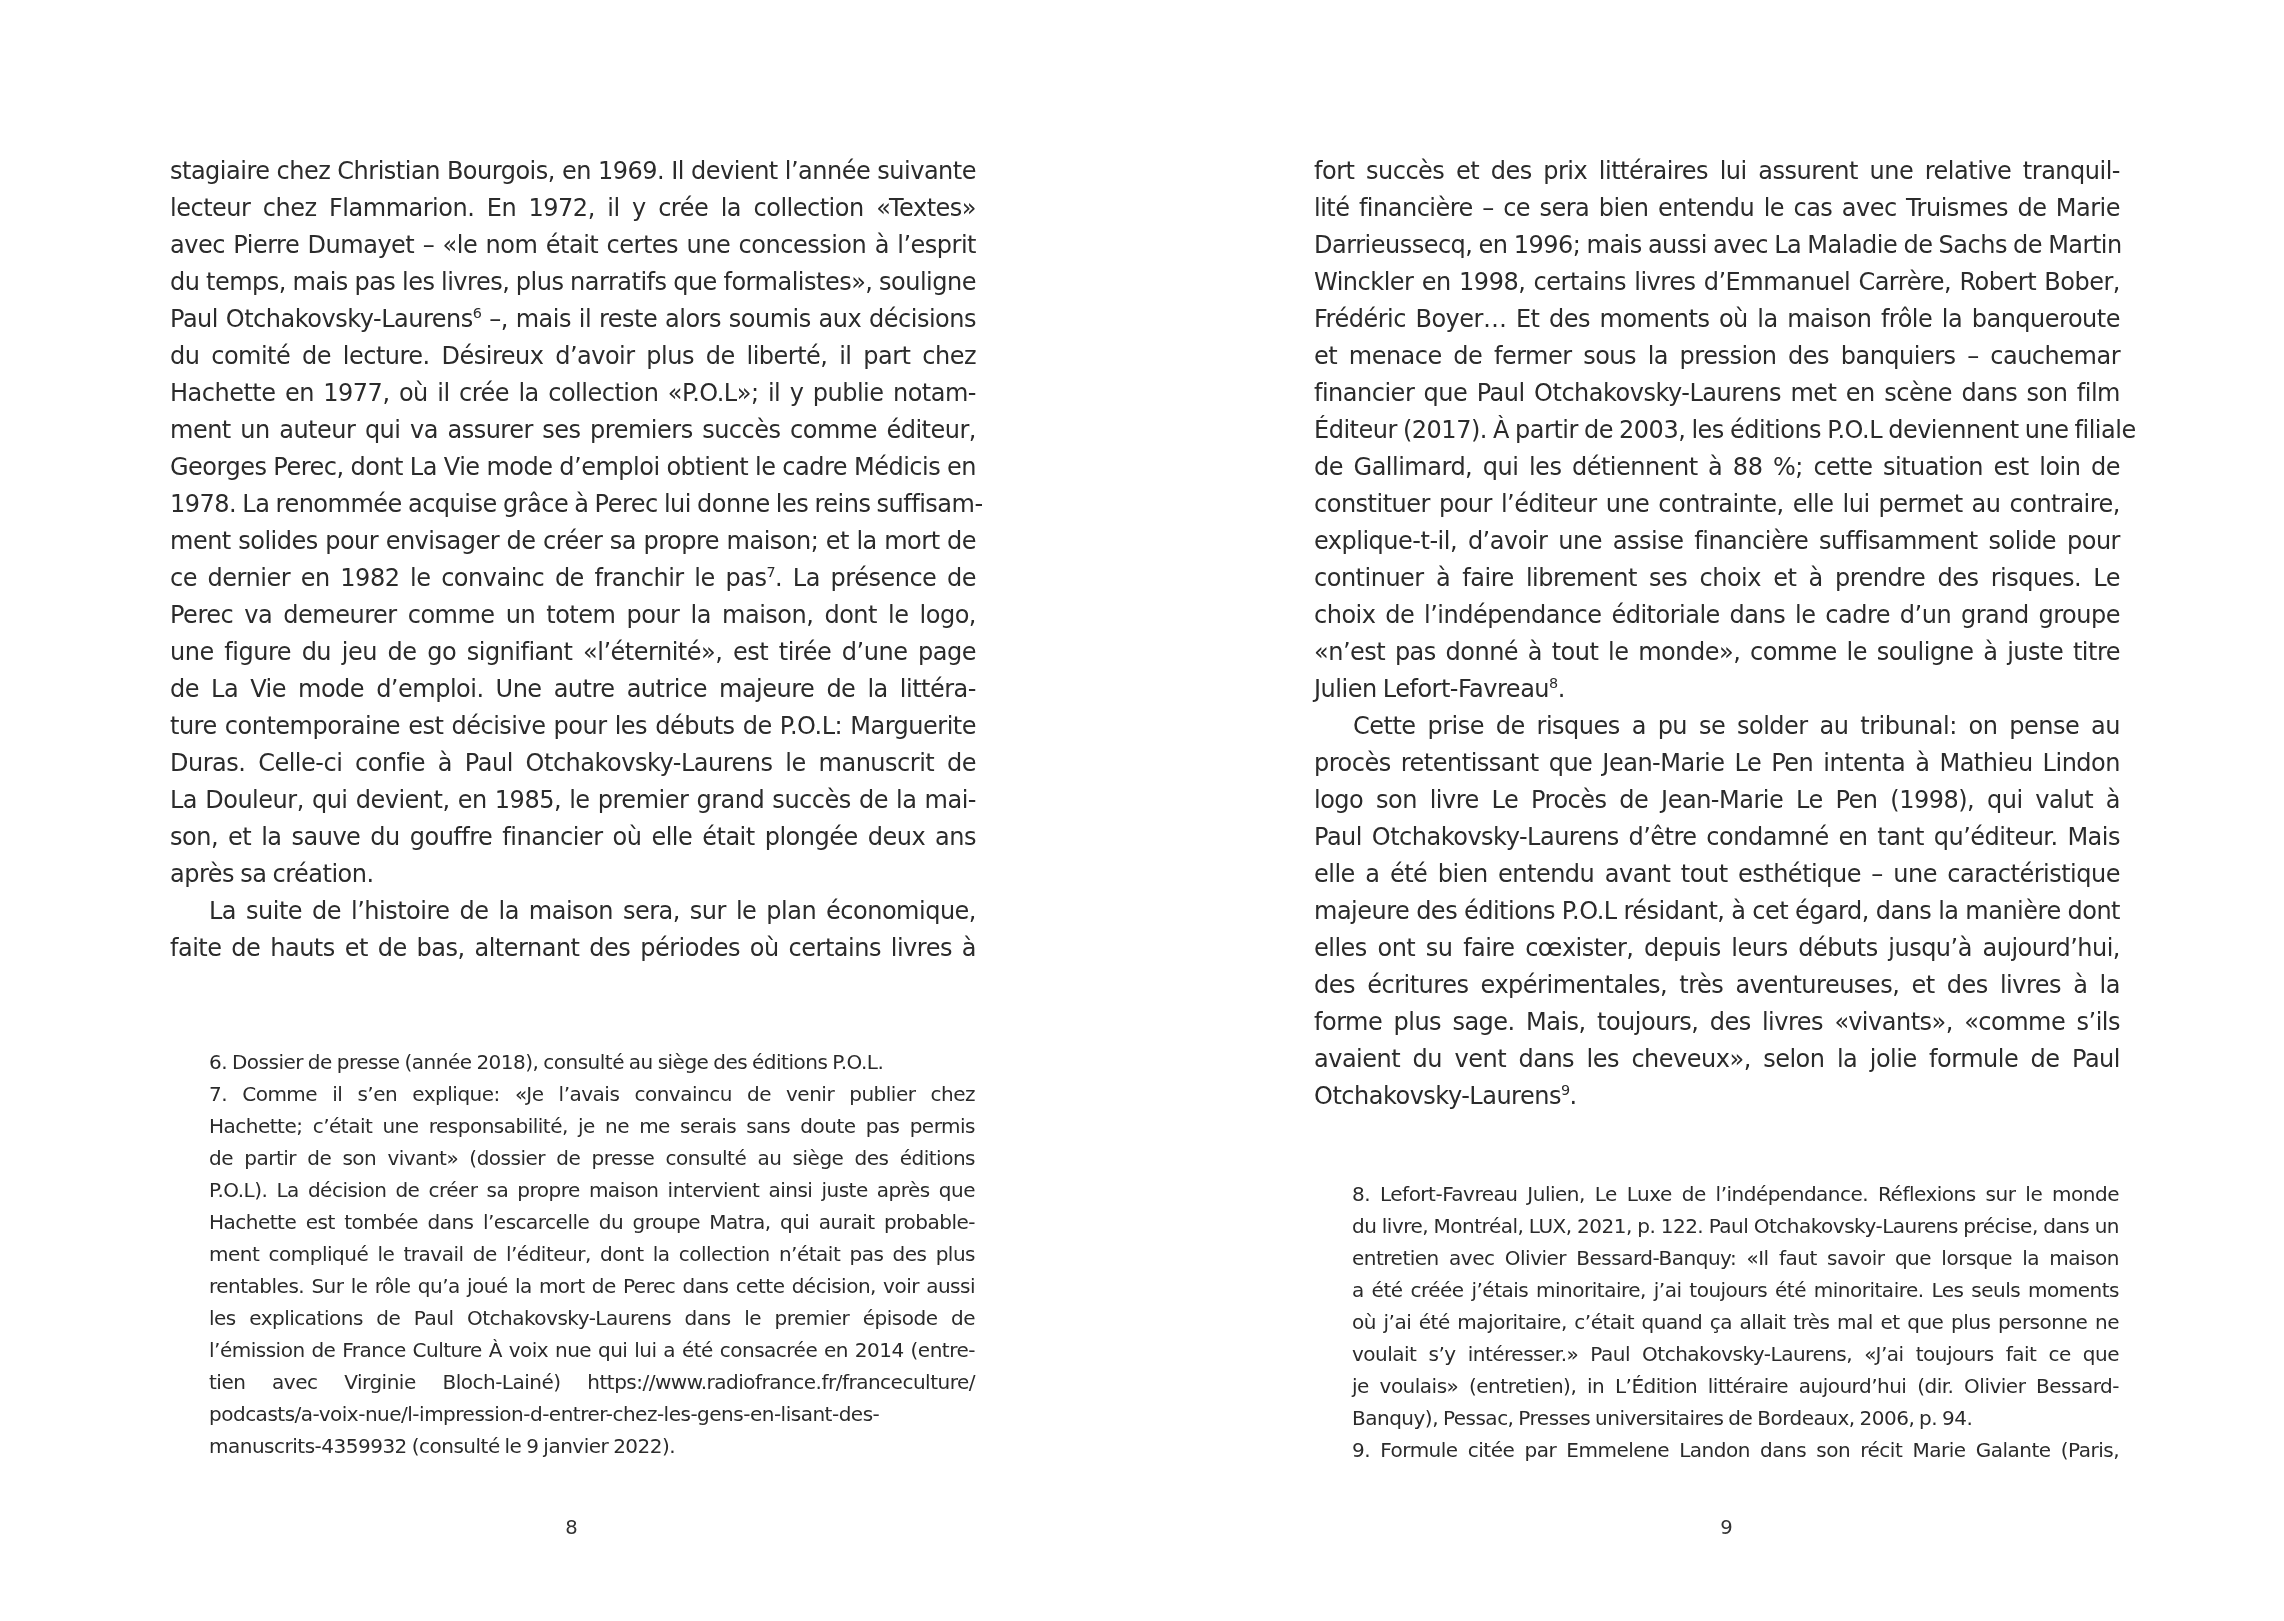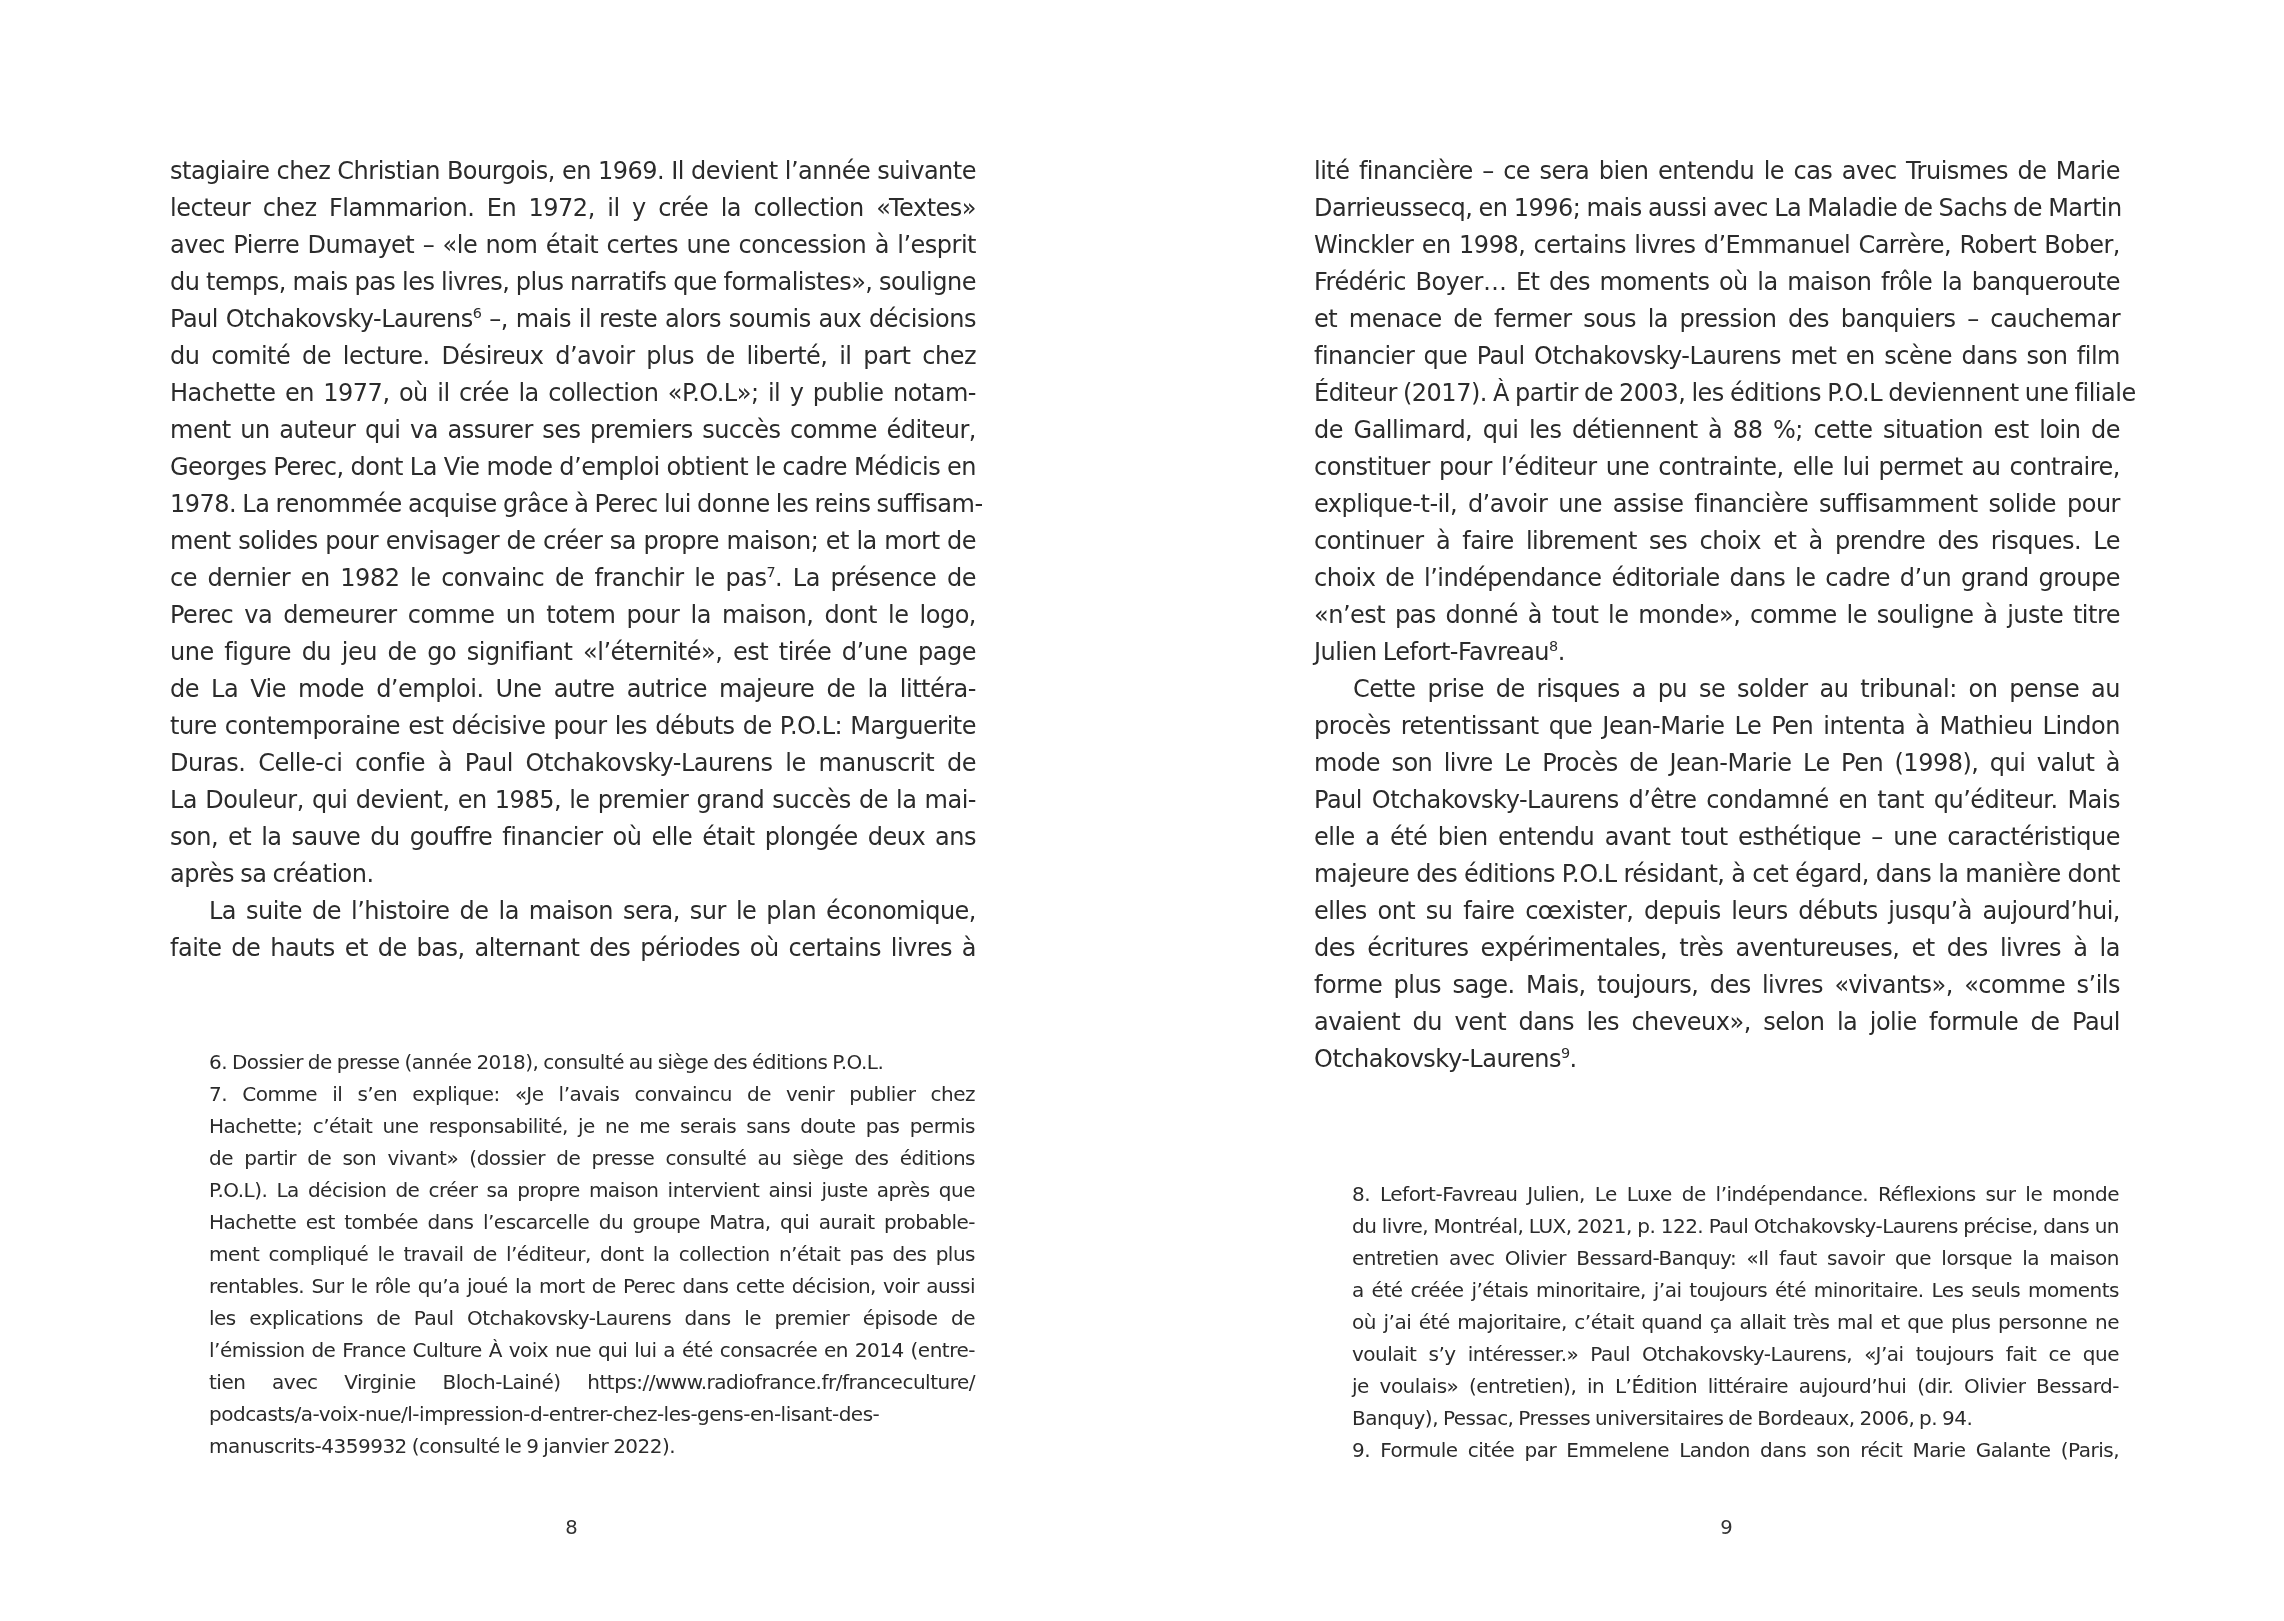--- a/index.html
+++ b/index.html
@@ -68,37 +68,38 @@
         <div class="line note-line"><span>les explications de Paul Otchakovsky-Laurens dans le premier épisode de</span></div>
         <div class="line note-line"><span>l’émission de France Culture À voix nue qui lui a été consacrée en 2014 (entre-</span></div>
         <div class="line note-line"><span>tien avec Virginie Bloch-Lainé) https://www.radiofrance.fr/franceculture/</span></div>
         <div class="line note-line"><span>podcasts/a-voix-nue/l-impression-d-entrer-chez-les-gens-en-lisant-des-</span></div>
         <div class="line note-line last"><span>manuscrits-4359932 (consulté le 9 janvier 2022).</span></div>
       </div>
     <div class="folio">8</div>
   </div>
   <div class="page page-right">
     <div class="body-block">
+        <div class="line body-line"><span>fort succès et des prix littéraires lui assurent une relative tranquil-</span></div>
         <div class="line body-line"><span>lité financière – ce sera bien entendu le cas avec </span><span class="it">Truismes</span><span> de Marie</span></div>
         <div class="line body-line"><span>Darrieussecq, en 1996; mais aussi avec </span><span class="it">La Maladie de Sachs</span><span> de Martin</span></div>
         <div class="line body-line"><span>Winckler en 1998, certains livres d’Emmanuel Carrère, Robert Bober,</span></div>
         <div class="line body-line"><span>Frédéric Boyer… Et des moments où la maison frôle la banqueroute</span></div>
         <div class="line body-line"><span>et menace de fermer sous la pression des banquiers – cauchemar</span></div>
         <div class="line body-line"><span>financier que Paul Otchakovsky-Laurens met en scène dans son film</span></div>
         <div class="line body-line"><span class="it">Éditeur</span><span> (2017). À partir de 2003, les éditions P.O.L deviennent une filiale</span></div>
         <div class="line body-line"><span>de Gallimard, qui les détiennent à 88 %; cette situation est loin de</span></div>
         <div class="line body-line"><span>constituer pour l’éditeur une contrainte, elle lui permet au contraire,</span></div>
         <div class="line body-line"><span>explique-t-il, d’avoir une assise financière suffisamment solide pour</span></div>
         <div class="line body-line"><span>continuer à faire librement ses choix et à prendre des risques. Le</span></div>
         <div class="line body-line"><span>choix de l’indépendance éditoriale dans le cadre d’un grand groupe</span></div>
         <div class="line body-line"><span>«n’est pas donné à tout le monde», comme le souligne à juste titre</span></div>
         <div class="line body-line last"><span>Julien Lefort-Favreau</span><sup class="fn">8</sup><span>.</span></div>
         <div class="line body-line indent"><span>Cette prise de risques a pu se solder au tribunal: on pense au</span></div>
         <div class="line body-line"><span>procès retentissant que Jean-Marie Le Pen intenta à Mathieu Lindon</span></div>
-        <div class="line body-line"><span>mode son livre </span><span class="it">Le Procès de Jean-Marie Le Pen</span><span> (1998), qui valut à</span></div>
+        <div class="line body-line"><span>logo son livre </span><span class="it">Le Procès de Jean-Marie Le Pen</span><span> (1998), qui valut à</span></div>
         <div class="line body-line"><span>Paul Otchakovsky-Laurens d’être condamné en tant qu’éditeur. Mais</span></div>
         <div class="line body-line"><span>elle a été bien entendu avant tout esthétique – une caractéristique</span></div>
         <div class="line body-line"><span>majeure des éditions P.O.L résidant, à cet égard, dans la manière dont</span></div>
         <div class="line body-line"><span>elles ont su faire cœxister, depuis leurs débuts jusqu’à aujourd’hui,</span></div>
         <div class="line body-line"><span>des écritures expérimentales, très aventureuses, et des livres à la</span></div>
         <div class="line body-line"><span>forme plus sage. Mais, toujours, des livres «vivants», «comme s’ils</span></div>
         <div class="line body-line"><span>avaient du vent dans les cheveux», selon la jolie formule de Paul</span></div>
         <div class="line body-line last"><span>Otchakovsky-Laurens</span><sup class="fn">9</sup><span>.</span></div>
       </div>
     <div class="note-block">

